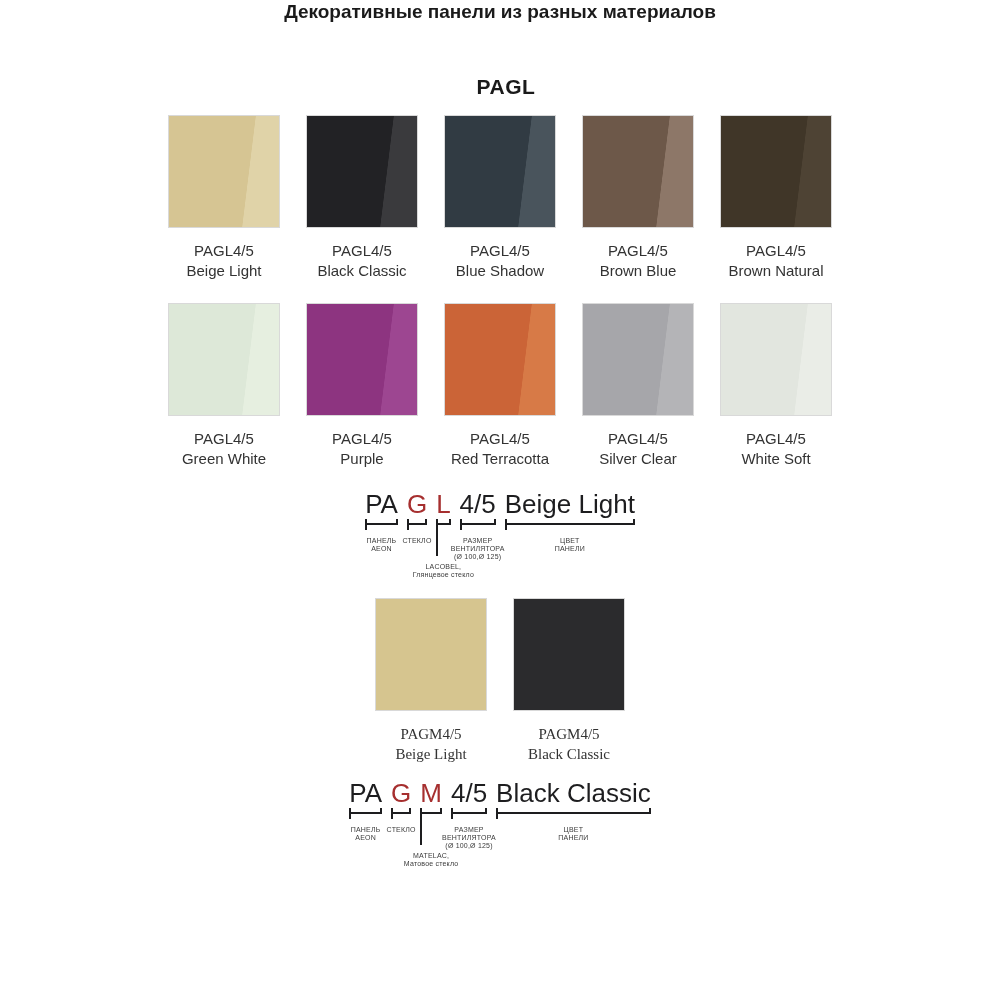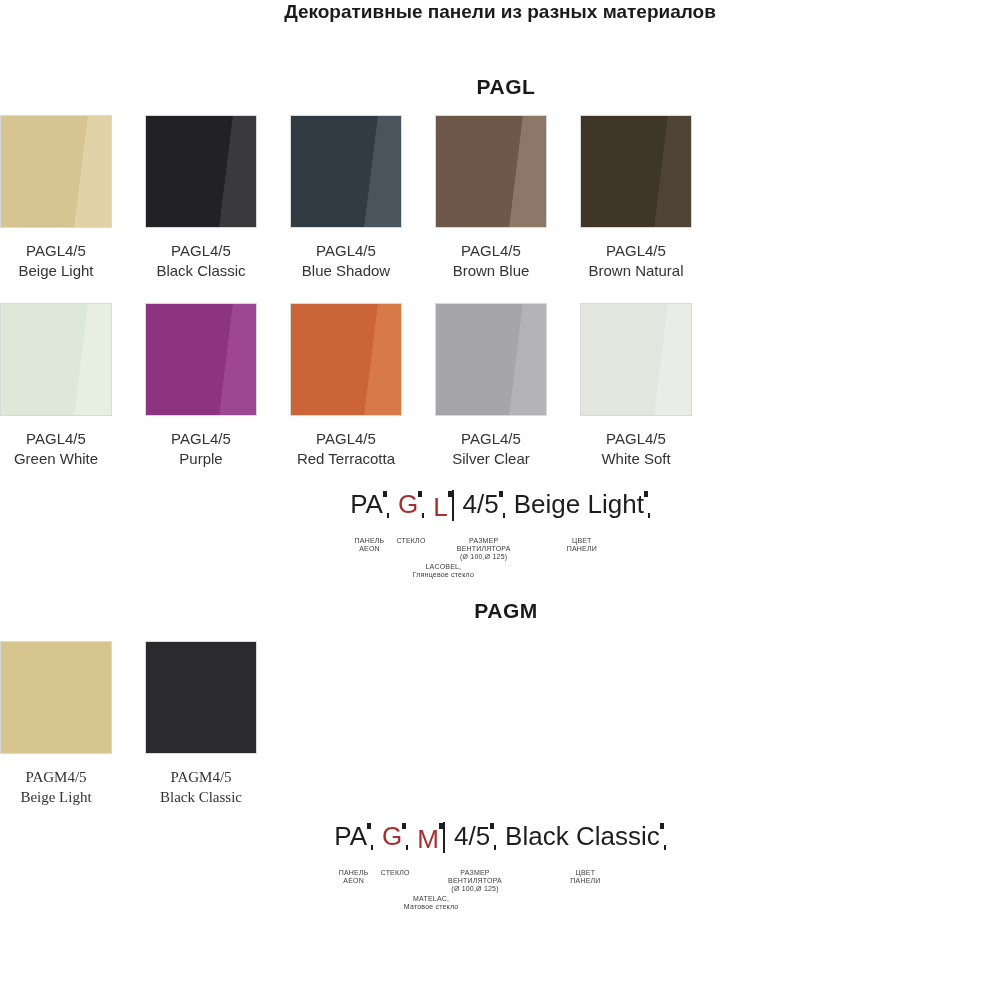--- a/index.html
+++ b/index.html
@@ -12,21 +12,21 @@
     text-align:center;
     font-size:19px;line-height:23px;font-weight:700;color:#1a1a1a;
   }
   .sec-header{
     text-align:center;font-size:21px;line-height:24px;font-weight:700;
     letter-spacing:.5px;color:#1a1a1a;margin-left:12px;
   }
   .sec-header.pagl{margin-top:52px;}
   .sec-header.pagm{margin-top:19px;}
   .swatch-row{
-    display:flex;justify-content:flex-start;gap:33px;
+    display:flex;justify-content:center;gap:26px;
   }
   .row-1{margin-top:16px;}
   .row-2{margin-top:22px;}
   .pagm-row{margin-top:18px;font-family:Liberation Serif, serif;}
   .cell{width:112px;text-align:center;}
   .swatch{
     width:112px;height:113px;box-sizing:border-box;
     border:1px solid #d9d9d9;
   }
   .code{
@@ -35,21 +35,21 @@
   .cname{
     font-size:15px;line-height:20px;color:#333;white-space:nowrap;
   }
   .formula{
     display:flex;justify-content:center;align-items:flex-start;gap:9px;
     height:90px;
   }
   .formula.f1{margin-top:21px;}
   .formula.f2{margin-top:15px;}
   .seg{
-    position:relative;display:flex;flex-direction:row;align-items:flex-end;
+    position:relative;display:flex;flex-direction:column;align-items:flex-start;
   }
   .seg-big{
     font-size:26px;line-height:28px;color:#1d1d1f;white-space:nowrap;
   }
   .cup{
     align-self:stretch;height:6px;margin-top:1px;
     border-left:2px solid #1d1d1f;border-right:2px solid #1d1d1f;border-bottom:2px solid #1d1d1f;
     box-sizing:border-box;
   }
   .tick{width:2px;height:5px;background:#1d1d1f;}
@@ -174,21 +174,20 @@
       <div class="seg-label">
         <span>ЦВЕТ</span>
         <span>ПАНЕЛИ</span>
         <span></span>
       </div>
     </div>
   </div>
 </div>
 
 <div>
-  <div class="sec-header pagm">PAGM</div>
 
   <div class="swatch-row pagm-row">
     <div class="cell">
       <div class="swatch" style="background: rgb(214, 197, 143);"></div>
       <div class="code">PAGM4/5</div>
       <div class="cname">Beige Light</div>
     </div>
     <div class="cell">
       <div class="swatch" style="background: rgb(43, 43, 45);"></div>
       <div class="code">PAGM4/5</div>

